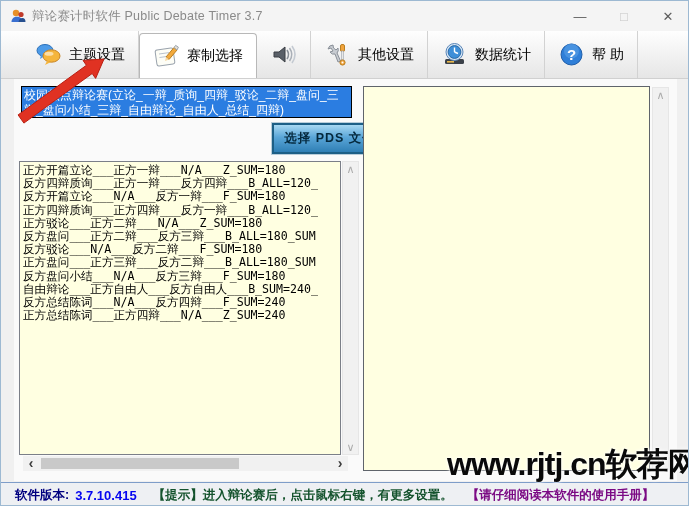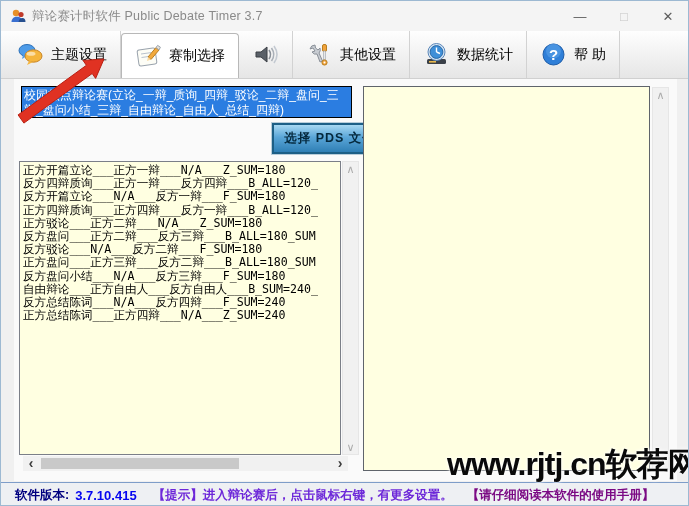--- a/index.html
+++ b/index.html
@@ -11,21 +11,21 @@
             display:flex;align-items:center;}
   .app-icon{width:16px;height:16px;margin:0 6px 0 9px;flex:none;}
   .title-text{font-size:12.5px;color:#8a8a8a;letter-spacing:.2px;}
   .win-controls{position:absolute;right:0;top:0;height:30px;display:flex;}
   .win-btn{width:44px;height:30px;display:flex;align-items:center;justify-content:center;
            font-size:13px;color:#5c5c5c;cursor:default;}
   .win-btn.max{color:#c6c6c6;}
   
   .toolbar{position:absolute;left:0;top:30px;width:689px;height:48px;
            background:linear-gradient(#fefefe,#e6e6e6);border-bottom:1px solid #d0d0d0;
-           display:flex;align-items:stretch;padding-left:3px;box-sizing:border-box;}
+           display:flex;align-items:stretch;padding-left:21px;box-sizing:border-box;}
   .tab{display:flex;align-items:center;gap:7px;padding:0 13px;border-right:1px solid #d2d2d2;
        font-size:14px;color:#000;cursor:pointer;}
   .tab.active{background:#fff;border:1px solid #b8b8b8;border-bottom:none;
               border-radius:4px 4px 0 0;margin-top:2px;}
   .tab .ticon{width:27px;height:27px;flex:none;}
   
   .page{position:absolute;left:13px;top:78px;width:663px;height:402px;background:#fafafa;}
   .banner{position:absolute;left:7px;top:7px;width:331px;height:32px;background:#2b7de1;
           border:1px solid #000;color:#fff;font-size:12px;line-height:15px;
           padding:1px 2px;box-sizing:border-box;word-break:break-all;overflow:hidden;}
@@ -60,21 +60,21 @@
   
   .watermark{position:absolute;left:446px;top:442px;z-index:50;font-weight:bold;
              font-size:32px;color:#0a0a0a;letter-spacing:-1px;white-space:nowrap;
              text-shadow:0 0 2px #fff,0 0 4px #fff;}
   
   .statusbar{position:absolute;left:0;top:481px;width:689px;height:25px;background:#eef0f3;
              border-top:1px solid #7e9dc9;display:flex;align-items:center;
              font-size:12.5px;font-weight:bold;padding-left:14px;box-sizing:border-box;}
   .sb-label{color:#00007f;}
   .sb-version{color:#0505f0;margin-left:6px;font-size:13px;}
-  .sb-tip{color:#6d28d9;margin-left:16px;}
+  .sb-tip{color:#14532d;margin-left:16px;}
   .sb-manual{color:#7b0a84;margin-left:14px;}
 </style>
 </head>
 <body>
 
 <div class="titlebar">
   <svg class="app-icon" viewBox="0 0 16 16">
     <circle cx="6" cy="5" r="3.2" fill="#e89028"></circle>
     <circle cx="11" cy="6.5" r="2.6" fill="#c03a2a"></circle>
     <path d="M1.5 14c0-3.4 2.4-5.3 5.5-5.3s5.5 1.9 5.5 5.3z" fill="#3a6fd0"></path>

